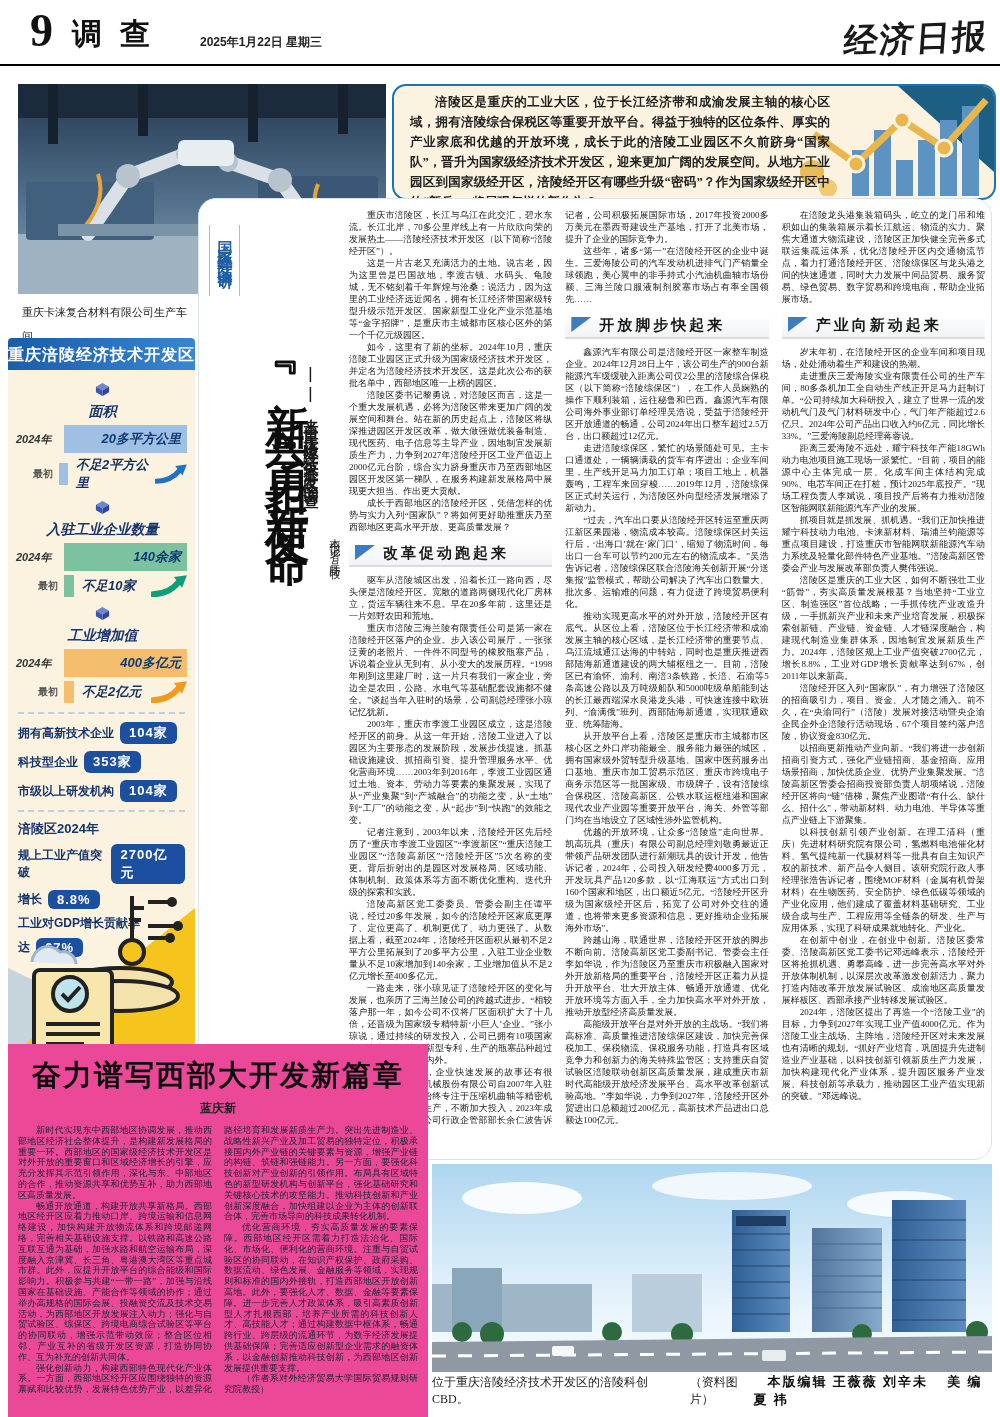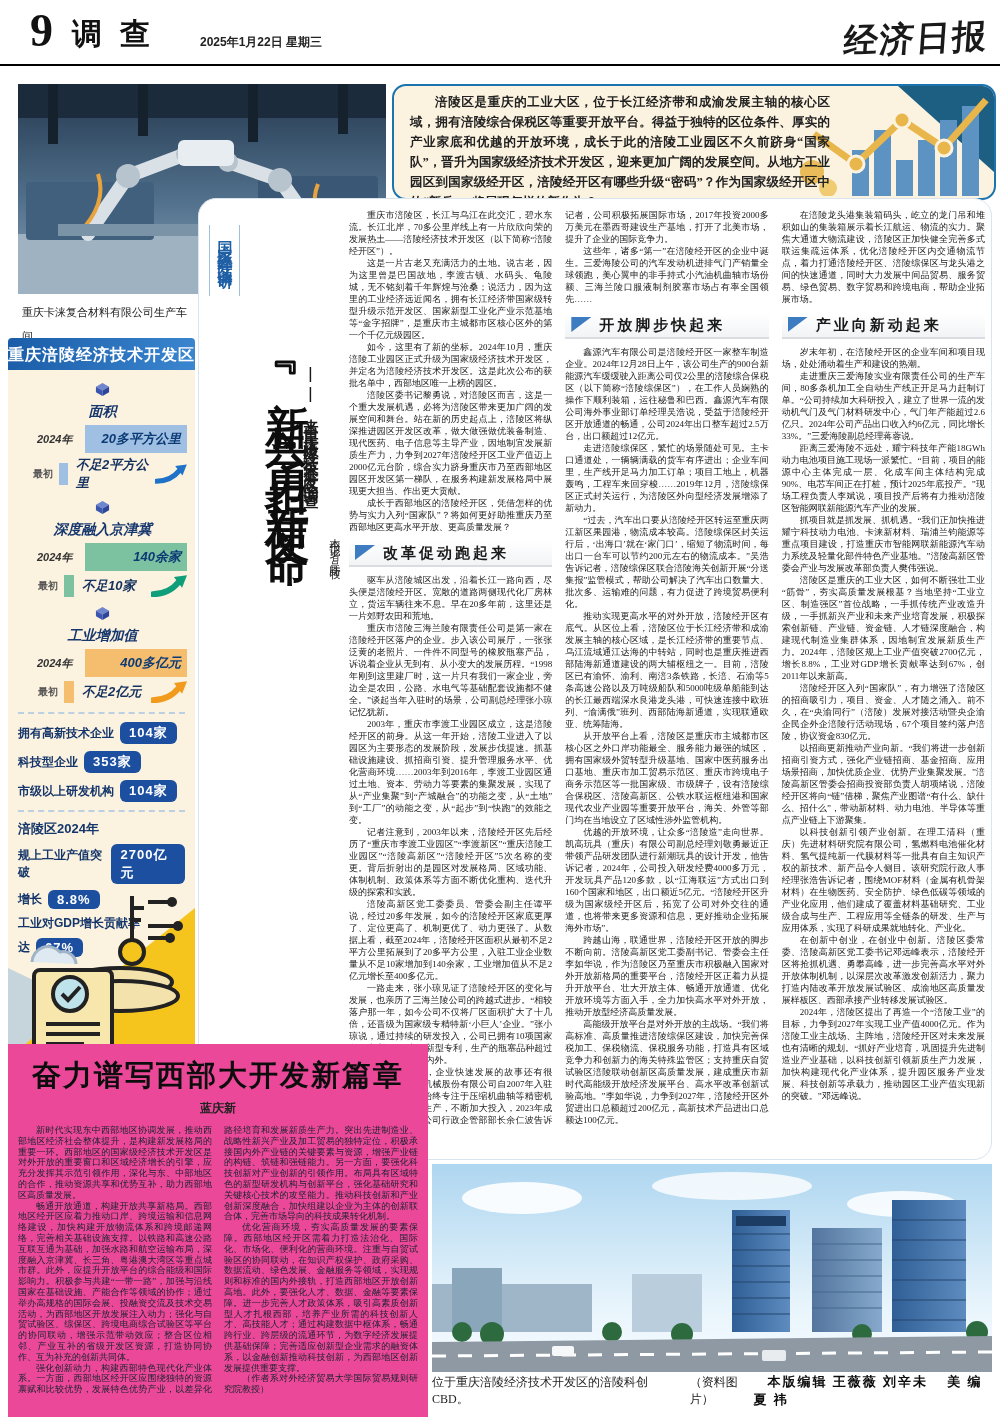--- a/index.html
+++ b/index.html
@@ -24,21 +24,21 @@
            font-weight:700;font-size:12.5px;line-height:20px;text-align:justify;text-indent:2em;color:#222;}
   .intro svg{position:absolute;right:0;top:0;}
   
   .sidebar{position:absolute;left:8px;top:338px;width:187px;}
   .sb-banner{height:32px;line-height:34px;text-align:center;color:#fff;font-size:16px;font-weight:700;
              background:linear-gradient(100deg,#1a5ca8,#3b86d0);border-radius:4px 4px 0 0;letter-spacing:1px;}
   .sb-panel{position:relative;height:688px;background:#fbf2df;border-radius:0 0 14px 14px;overflow:hidden;padding:10px 8px 0 8px;box-sizing:border-box;}
   .metric{margin-bottom:8px;}
   .m-head{display:flex;align-items:center;gap:6px;font-size:14px;font-weight:900;font-style:italic;color:#16366e;margin:2px 0 4px 2px;flex-direction:column;}
   .m-row{display:flex;align-items:center;gap:4px;margin:3px 0;}
-  .m-year{width:44px;font-size:11px;font-weight:700;font-style:italic;color:#333;margin-left:21px;}
+  .m-year{width:44px;font-size:11px;font-weight:700;font-style:italic;color:#333;}
   .m-bar{flex:1;height:28px;display:flex;align-items:center;justify-content:flex-end;
          padding-right:6px;box-sizing:border-box;font-size:13px;font-weight:900;font-style:italic;color:#0d3a75;}
   .m-init-label{width:44px;text-align:right;font-size:10px;font-weight:700;color:#555;padding-right:2px;box-sizing:border-box;}
   .m-stub{width:10px;height:22px;}
   .m-init-val{font-size:13px;font-weight:900;font-style:italic;color:#13305f;margin-left:4px;}
   .arrow{width:36px;height:24px;margin-left:auto;}
   .m-blue .m-bar,.m-blue .m-stub{background:#9fc0e2;} .m-blue .arrow{color:#1e72c8;}
   .m-green .m-bar,.m-green .m-stub{background:#7cc2a0;} .m-green .arrow{color:#0f9e7a;}
   .m-orange .m-bar,.m-orange .m-stub{background:#f4be6e;} .m-orange .arrow{color:#f29a1c;}
   .sb-divider{border-top:2px dashed #bcd0e4;margin:8px 2px;}
@@ -190,21 +190,21 @@
         </div>
       </div>
 
       <div class="metric m-green">
         <div class="m-head">
           <svg class="cube" width="15" height="15" viewBox="0 0 16 16">
             <polygon points="8,1 15,5 8,9 1,5" fill="#6f86cf"></polygon>
               <polygon points="1,5 8,9 8,15 1,11" fill="#3a57b0"></polygon>
               <polygon points="15,5 8,9 8,15 15,11" fill="#2c469c"></polygon>
           </svg>
-          <span>深度融入京津冀</span>
+          <span>入驻工业企业数量</span>
         </div>
         <div class="m-row">
           <span class="m-year">2024年</span>
           <div class="m-bar">
               <span>140余家</span>
             </div>
         </div>
         <div class="m-row">
           <span class="m-init-label">最初</span>
           <span class="m-stub"></span>

